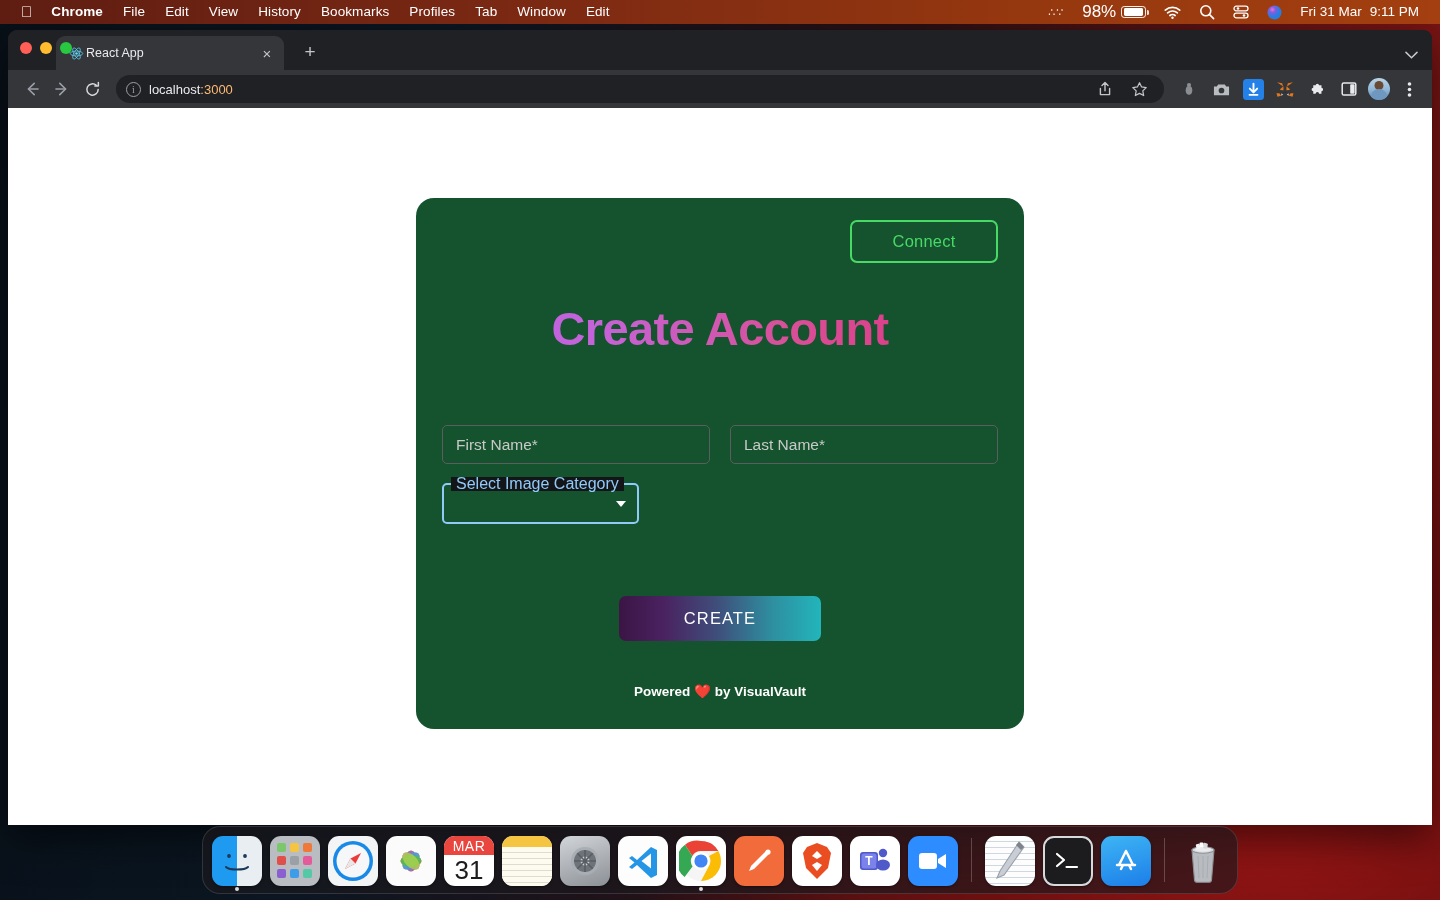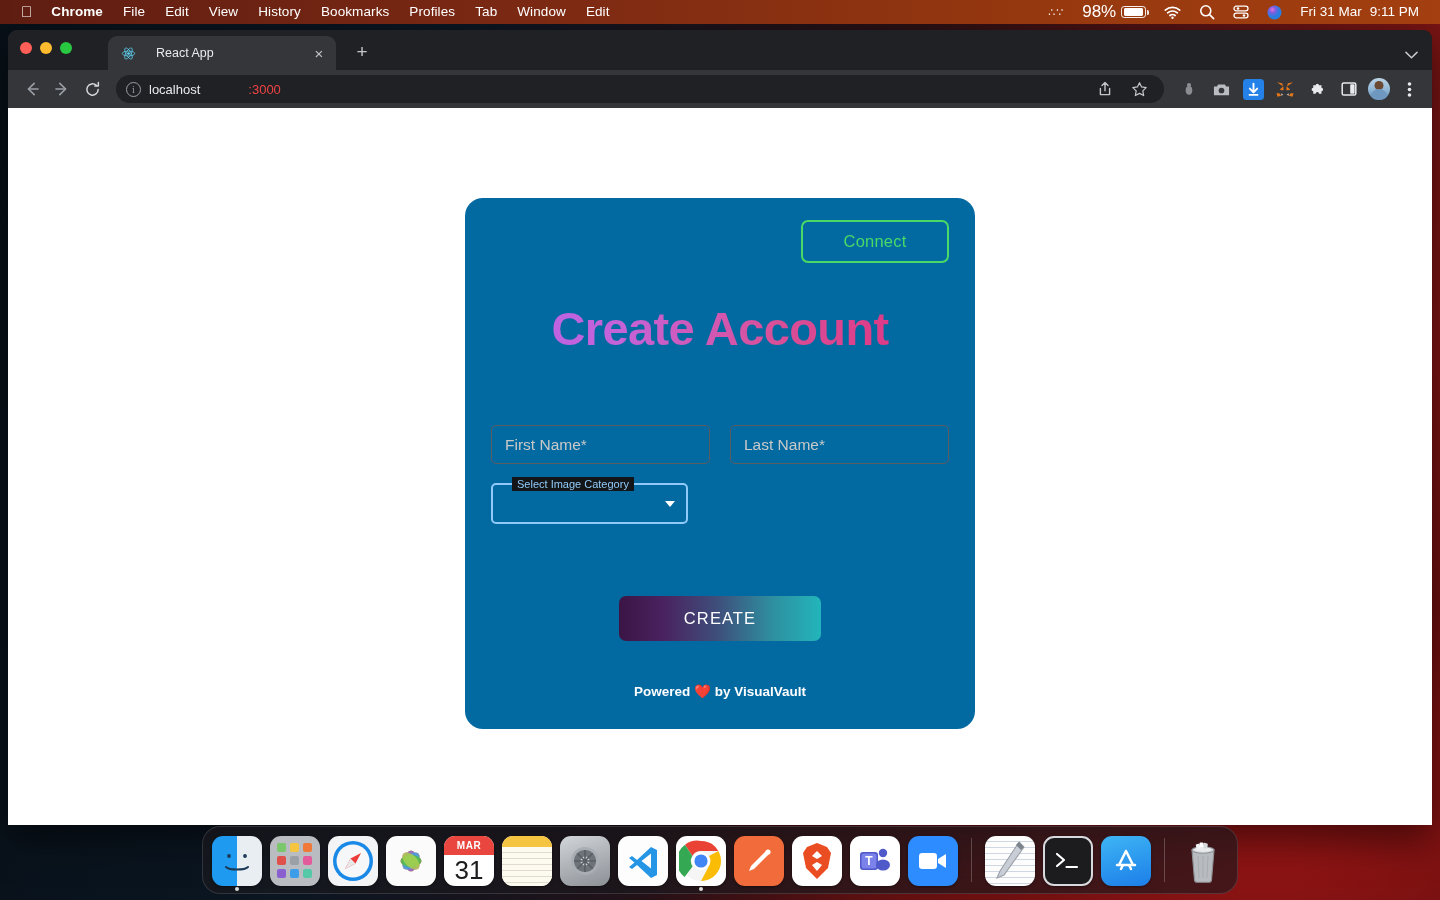--- a/index.html
+++ b/index.html
@@ -48,22 +48,22 @@
     background:#202124; border-radius:9px 9px 0 0;
     box-shadow:0 14px 40px rgba(0,0,0,.55);
     overflow:hidden; z-index:20;
   }
   #tabstrip { height:40px; background:#202124; display:flex; align-items:flex-end; position:relative; }
   .lights { position:absolute; left:12px; top:12px; display:flex; gap:8px; }
   .lights span { width:12px; height:12px; border-radius:50%; display:block; }
   .l-red{background:#ff5f57;} .l-yel{background:#febc2e;} .l-grn{background:#28c840;}
 
   .tab {
-    margin-left:100px; width:228px; height:34px; background:#35363a;
-    border-radius:9px 9px 0 0; display:flex; align-items:center; padding:0 8px 0 12px; gap:20px;
+    margin-left:48px; width:228px; height:34px; background:#35363a;
+    border-radius:9px 9px 0 0; display:flex; align-items:center; padding:0 8px 0 12px; gap:2px;
   }
   .tab .fav { width:16px; height:16px; flex:0 0 16px; display:flex; align-items:center; justify-content:center;}
   .tab .ttl { color:#e8eaed; font-size:12.5px; flex:1; white-space:nowrap; overflow:hidden; text-overflow:ellipsis;}
   .tab .cls { color:#c3c5c8; font-size:15px; width:18px; height:18px; display:flex;
               align-items:center; justify-content:center; border-radius:50%;}
   .newtab { color:#c3c5c8; font-size:19px; width:28px; height:28px; margin:0 0 4px 12px;
             display:flex; align-items:center; justify-content:center; border-radius:50%; }
   .tabstrip-right { margin-left:auto; padding:0 14px 8px 0; color:#c3c5c8; font-size:12px; }
 
   #toolbar { height:38px; background:#35363a; display:flex; align-items:center; padding:0 10px; gap:2px; }
@@ -71,33 +71,33 @@
              color:#9aa0a6; border-radius:50%; flex:0 0 28px;}
   .nav-btn.on { color:#d6d8db; }
   #omnibox {
     flex:1; height:28px; background:#202124; border-radius:14px; margin:0 6px 0 8px;
     display:flex; align-items:center; padding:0 10px; gap:8px; min-width:0;
   }
   #omnibox .info { width:15px; height:15px; border:1.3px solid #9aa0a6; border-radius:50%;
     color:#9aa0a6; font-size:10px; display:flex; align-items:center; justify-content:center;
     font-family:"Liberation Serif",serif; flex:0 0 15px;}
   #omnibox .url { font-size:13px; color:#e8eaed; white-space:nowrap; }
-  #omnibox .url .dim { color:#ef4444;padding-left:48px; }
+  #omnibox .url .dim { color:#fdba74; }
   .omni-actions { margin-left:auto; display:flex; align-items:center; gap:8px; padding-right:2px;}
   .tb-icon { width:26px; height:26px; display:flex; align-items:center; justify-content:center;
              color:#c3c5c8; flex:0 0 26px;}
   .ext-icons { display:flex; align-items:center; gap:6px; margin-left:4px;}
 
   
   #viewport { height:717px; background:#ffffff; display:flex; align-items:flex-start;
               justify-content:center; padding-top:90px; }
 
   
   #card {
-    width:510px; background:#0369a1; border-radius:18px; padding:22px 26px 30px;
+    width:608px; background:#14532d; border-radius:18px; padding:22px 26px 30px;
     display:flex; flex-direction:column;
   }
   #connect-row { display:flex; justify-content:flex-end; }
   #connect-btn {
     border:2px solid #48d967; color:#48d967; background:transparent;
     border-radius:7px; padding:10px 28px; font-size:16.5px; letter-spacing:.2px;
     font-family:"Liberation Sans",sans-serif; cursor:pointer; min-width:148px;
   }
   #title {
     margin:38px 0 17px; text-align:center; font-size:47px; font-weight:bold; letter-spacing:-.6px;
@@ -115,22 +115,22 @@
   }
   .tf input::placeholder { color:#c9c9c9; opacity:1; }
 
   .select-wrap { margin-top:19px; width:197px; position:relative; }
   .sel-box {
     height:41px; border:2px solid #90caf9; border-radius:5px; background:transparent;
     display:flex; align-items:center; justify-content:flex-end; padding:0 11px; cursor:pointer;
     position:relative;
   }
   .sel-notch {
-    position:absolute; top:-8px; left:19px; padding:0 5px; background:#141518;
-    color:#90caf9; font-size:11px; line-height:14px; white-space:nowrap;
+    position:absolute; top:-8px; left:7px; padding:0 5px; background:#141518;
+    color:#90caf9; font-size:16px; line-height:14px; white-space:nowrap;
   }
   .sel-arrow { width:0; height:0; border-left:5.5px solid transparent; border-right:5.5px solid transparent;
                border-top:6px solid #ffffff; }
 
   #create-wrap { margin-top:72px; display:flex; justify-content:center; }
   #create-btn {
     width:202px; height:45px; border:none; border-radius:7px; cursor:pointer;
     background:linear-gradient(90deg,#3b1545 0%,#4a2260 22%,#3f4d7a 48%,#2e8fa0 76%,#22b5bb 100%);
     color:#ffffff; font-size:16.5px; letter-spacing:1.1px; font-weight:500;
     font-family:"Liberation Sans",sans-serif;
@@ -448,21 +448,21 @@
           <ellipse rx="6" ry="10.5" fill="#3e9de8" transform="rotate(225)" opacity=".85"></ellipse>
           <ellipse rx="6" ry="10.5" fill="#4cc04c" transform="rotate(270)" opacity=".85"></ellipse>
           <ellipse rx="6" ry="10.5" fill="#a8d04c" transform="rotate(315)" opacity=".85"></ellipse>
         </g>
         </svg>
     </div>
   </div>
 
   <div class="dock-item">
     <div class="dock-ico" style="background:#fff;flex-direction:column">
-      <div style="width:100%;height:21px;background:#e8463f;color:#fff;font-size:10px;font-weight:bold;display:flex;align-items:center;justify-content:center;letter-spacing:.5px">MAR</div>
+      <div style="width:100%;height:21px;background:#e8463f;color:#fff;font-size:14px;font-weight:normal;display:flex;align-items:center;justify-content:center;letter-spacing:.5px">MAR</div>
       <div style="flex:1;display:flex;align-items:center;justify-content:center;color:#1c1c1e;font-size:26px;font-weight:400">31</div>
     </div>
   </div>
 
   <div class="dock-item">
     <div class="dock-ico" style="background:#fdfaf0;flex-direction:column">
       <div style="width:100%;height:11px;background:#f5c542"></div>
       <div style="flex:1;width:100%;background:repeating-linear-gradient(180deg,#fdfaf0 0 5px,#dfdbce 5px 6px)"></div>
     </div>
   </div>

